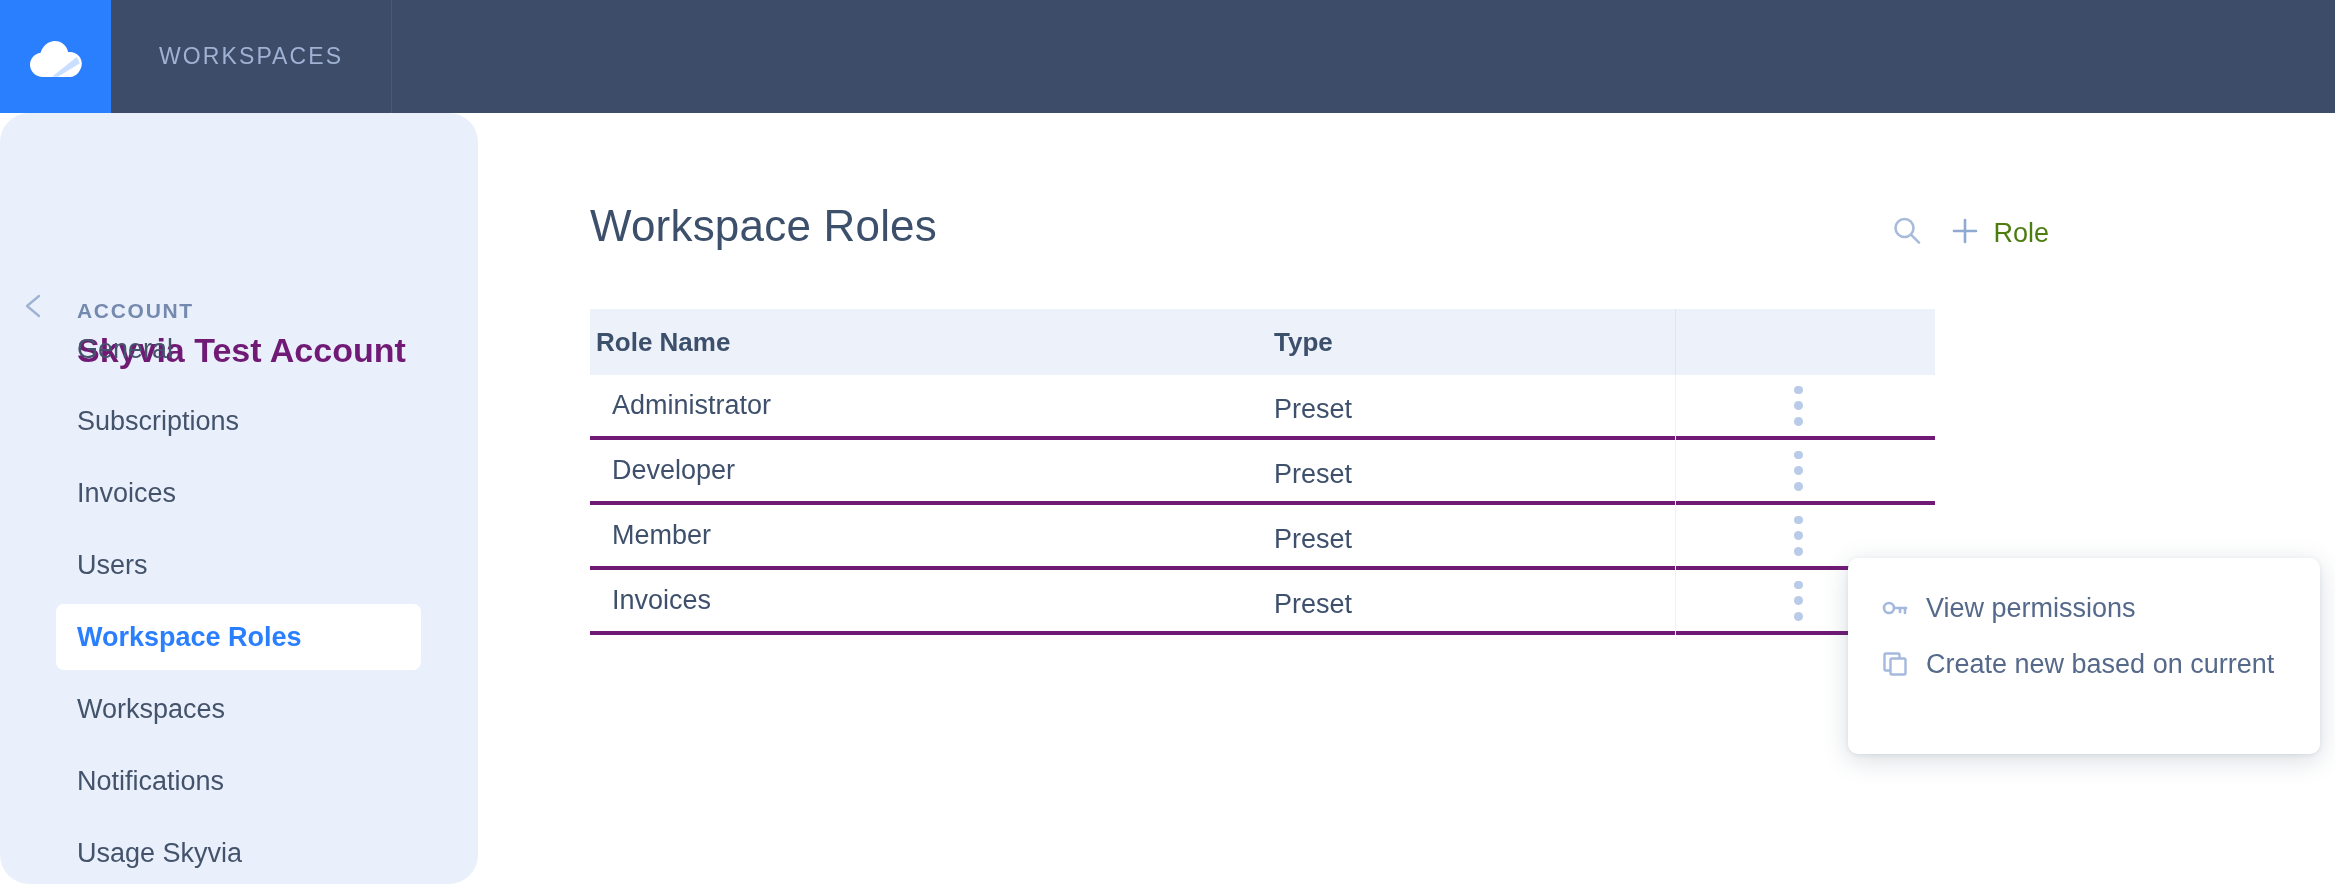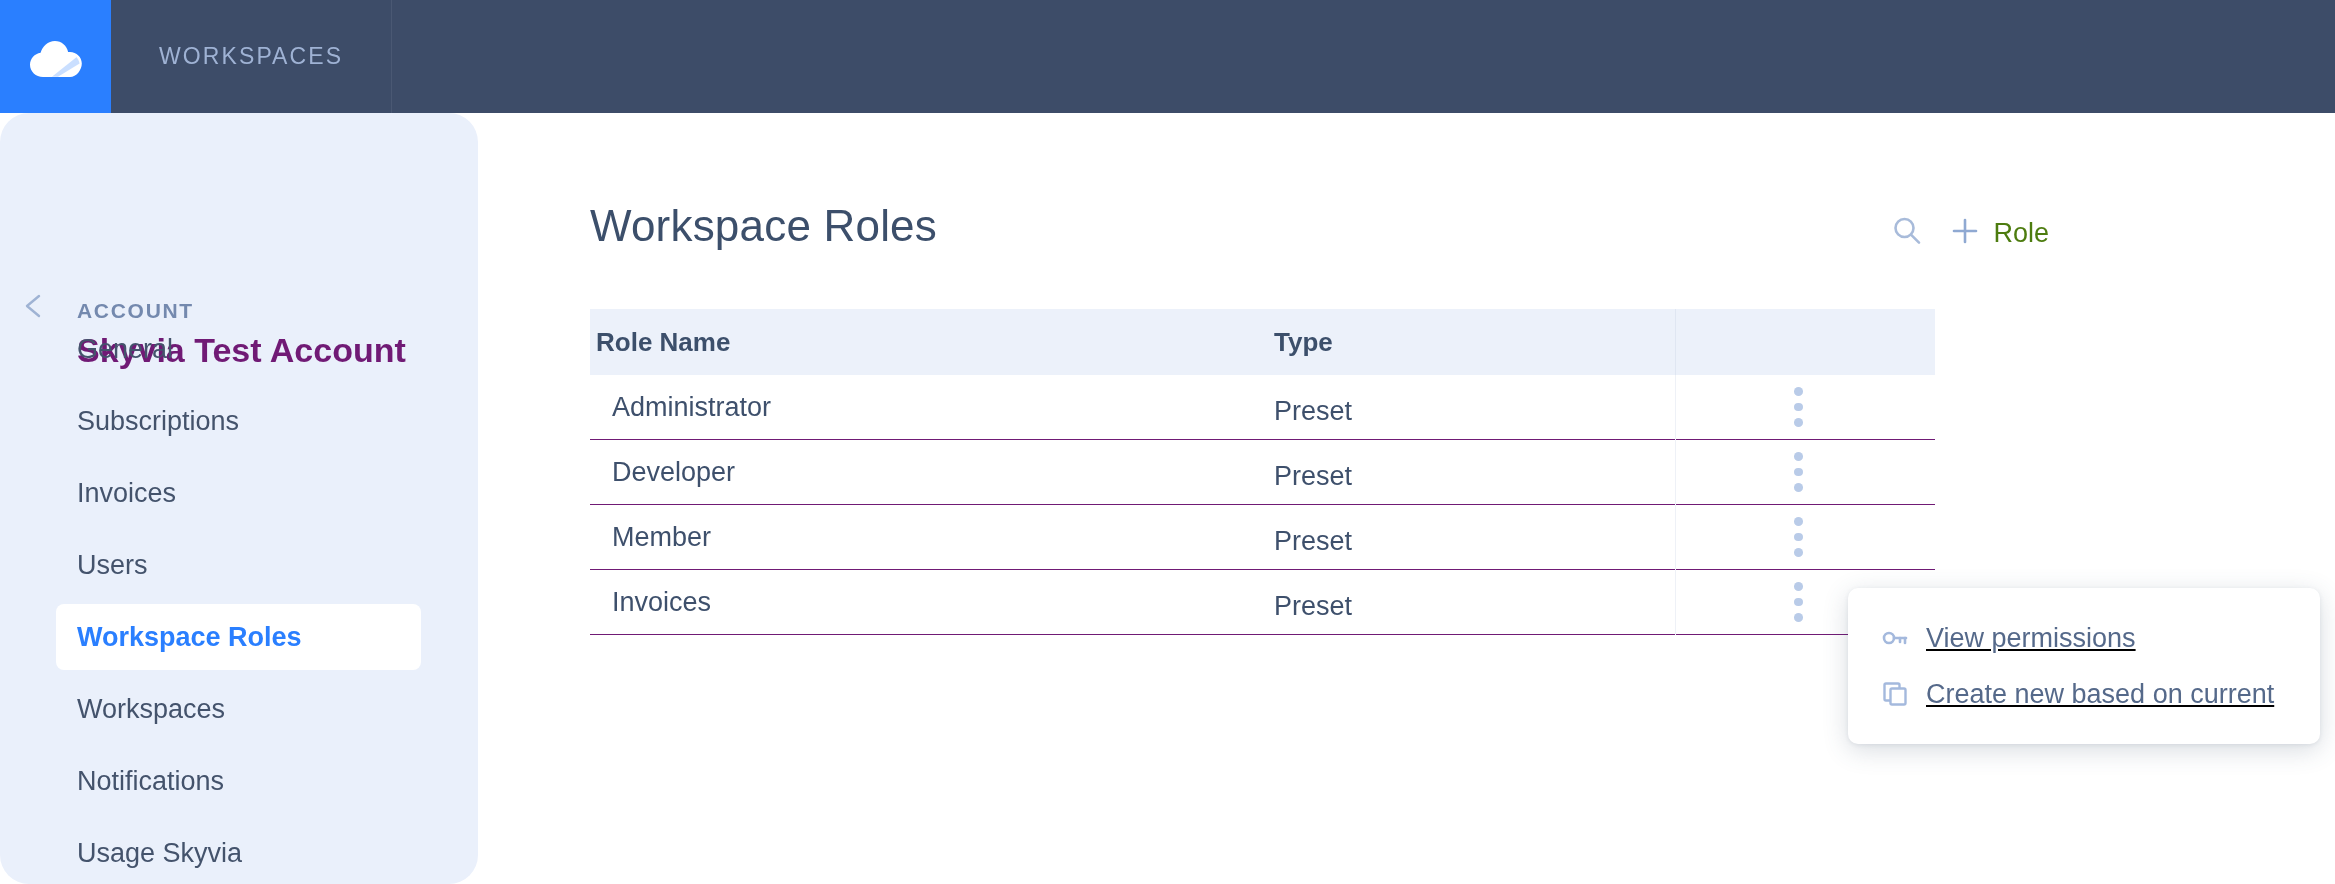--- a/index.html
+++ b/index.html
@@ -153,21 +153,21 @@
     content: "";
     position: absolute;
     left: 1085px; top: 0;
     width: 1px; height: 66px;
     background: #dfe6f2;
   }
 
   .trow {
     position: relative;
     height: 65px;
-    border-bottom: 1px solid #701a75;
+    border-bottom: 4px solid #701a75;
     display: flex; align-items: center;
   }
   .trow .cell-name {
     width: 662px; padding-left: 22px;
     font-size: 27px; color: #3e506c;
   }
   .trow .cell-type {
     width: 423px; padding-left: 22px;
     font-size: 27px; color: #3e506c;
     padding-top: 8px;
@@ -194,28 +194,27 @@
   .kebab i {
     display: block;
     width: 9px; height: 9px;
     border-radius: 50%;
     background: #b9cbe8;
   }
 
   
   .ctxmenu {
     position: absolute;
-    left: 1848px; top: 588px;
-    width: 472px; height: 156px;
+    left: 1848px; top: 558px;
+    width: 472px; height: 196px;
     background: #ffffff;
     border-radius: 10px;
     box-shadow: 0 6px 26px rgba(60,79,107,0.20), 0 1px 4px rgba(60,79,107,0.10);
     padding: 22px 0;
     z-index: 20;
-    text-decoration: underline;
   }
   .ctxitem {
     height: 56px;
     display: flex; align-items: center;
     gap: 16px;
     padding-left: 32px;
     font-size: 27px;
     color: #55698a;
     cursor: pointer;
     white-space: nowrap;

